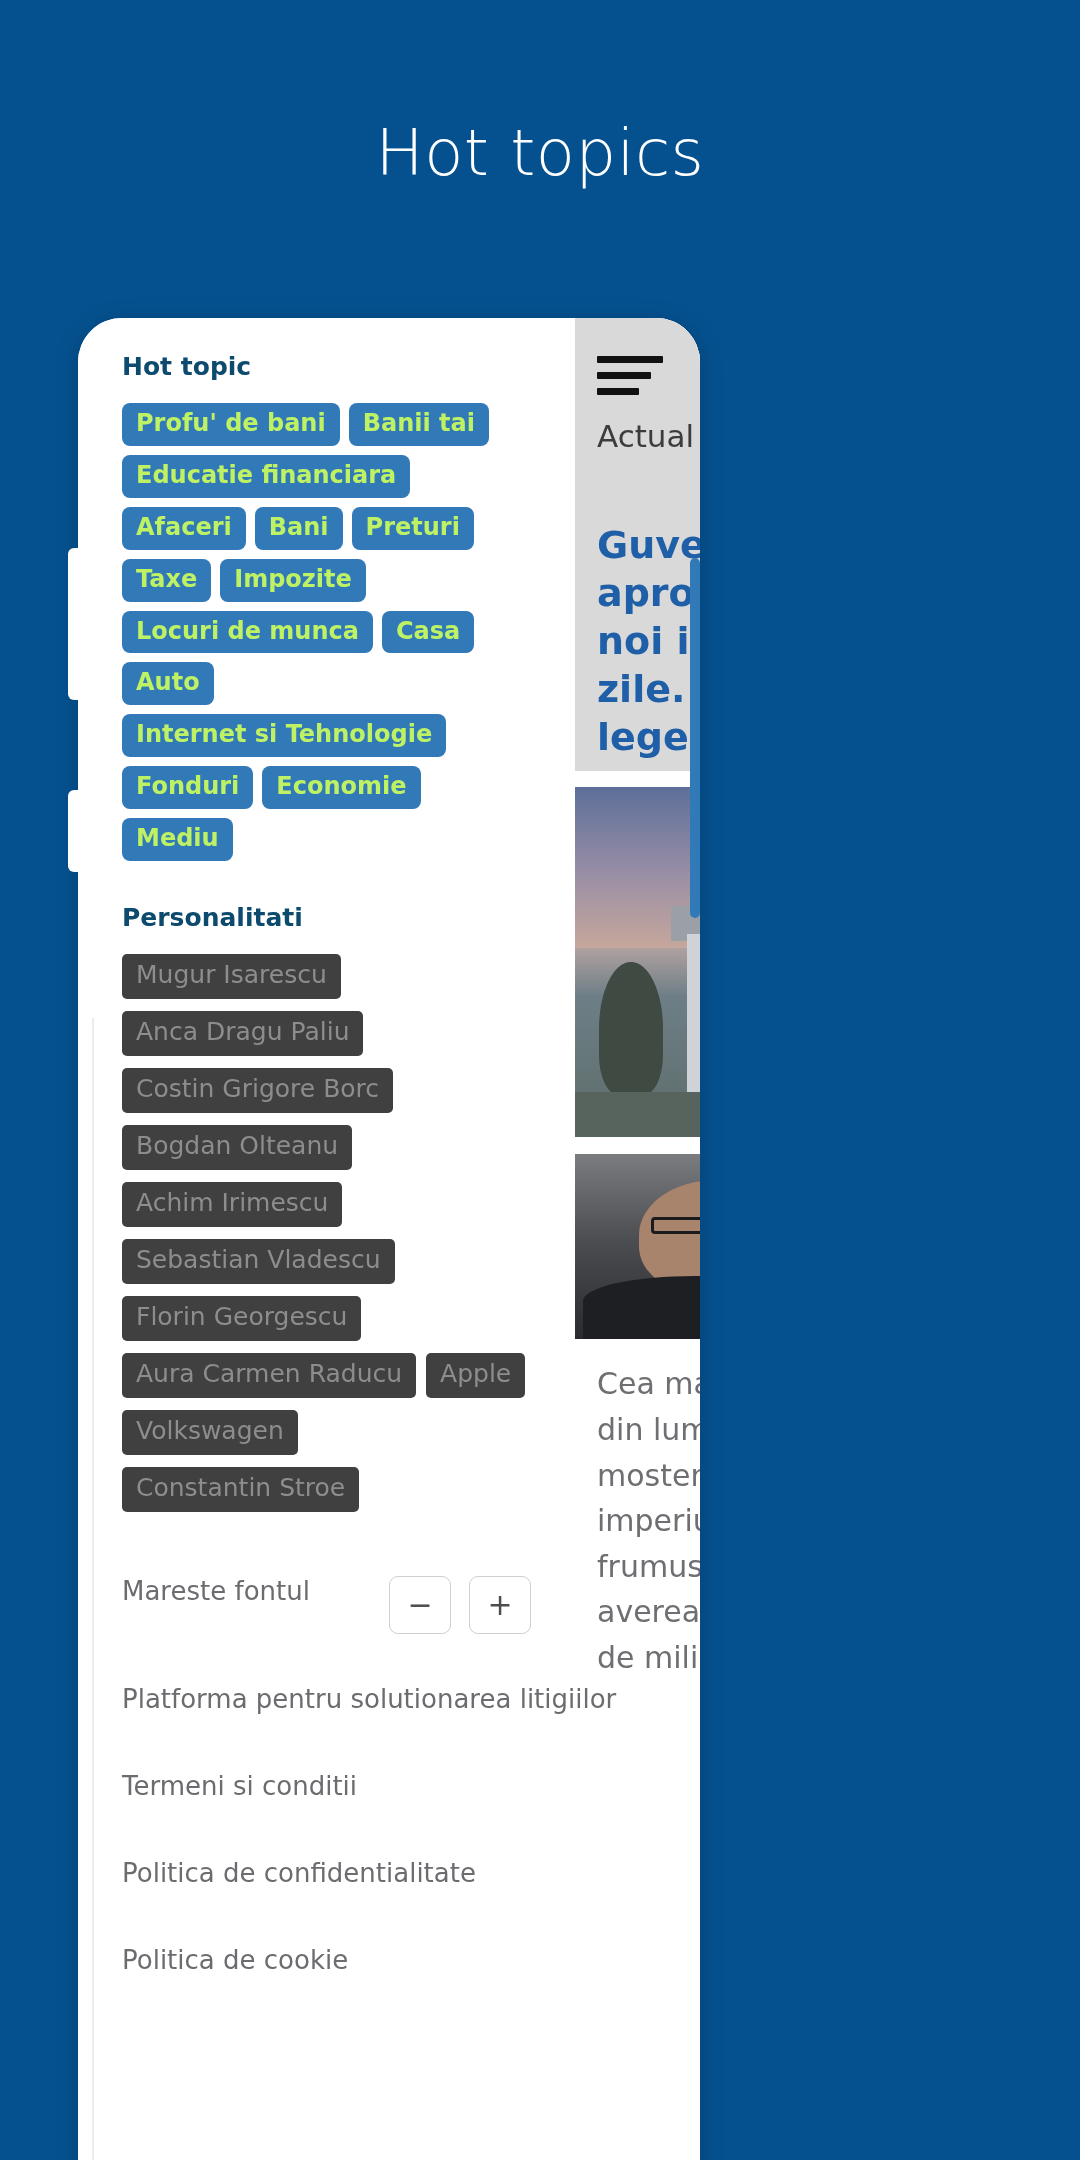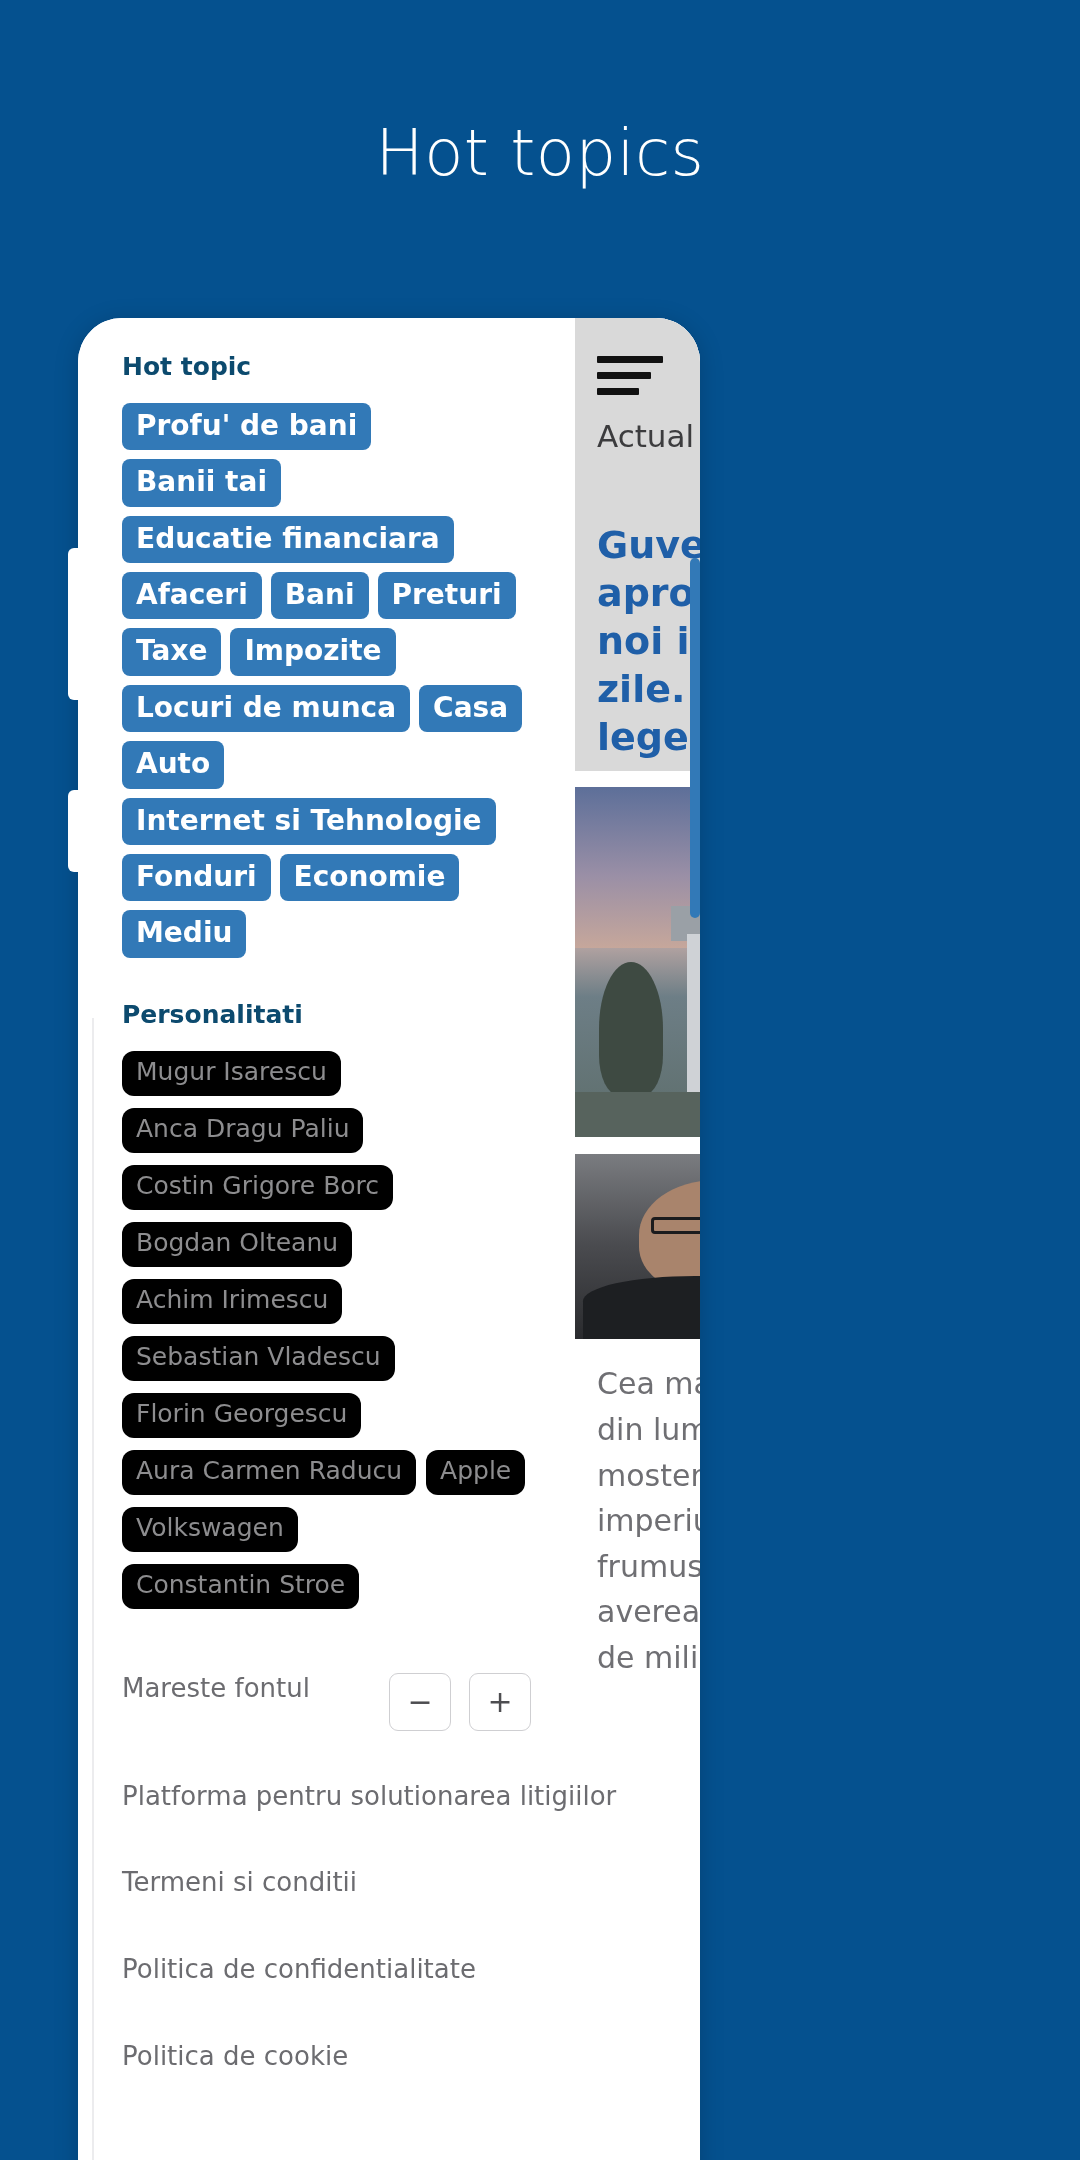--- a/index.html
+++ b/index.html
@@ -65,41 +65,41 @@
   }
   .sec-heading.second{ margin-top:42px; }
 
   .chips{
     display:flex;
     flex-wrap:wrap;
     gap:9px 9px;
   }
   .chip-blue{
     background:#3279b7;
-    color:#ffffff;
-    font-size:28px;
+    color:#bef264;
+    font-size:24px;
     font-weight:bold;
     border-radius:8px;
     padding:7px 14px 9px 14px;
     line-height:1.12;
     white-space:nowrap;
     font-family:"DejaVu Sans", sans-serif;
     text-align:center;
   }
   .chips-gray{
     display:flex;
     flex-wrap:wrap;
     gap:12px 10px;
   }
   .chip-gray{
-    background:#000000;
+    background:#404040;
     color:#8d8d8f;
     font-size:25px;
     font-weight:400;
-    border-radius:12px;
+    border-radius:5px;
     padding:7px 14px 10px 14px;
     line-height:1.12;
     white-space:nowrap;
     font-family:"DejaVu Sans", sans-serif;
   }
 
   
   .font-row{
     display:flex;
     align-items:flex-start;

